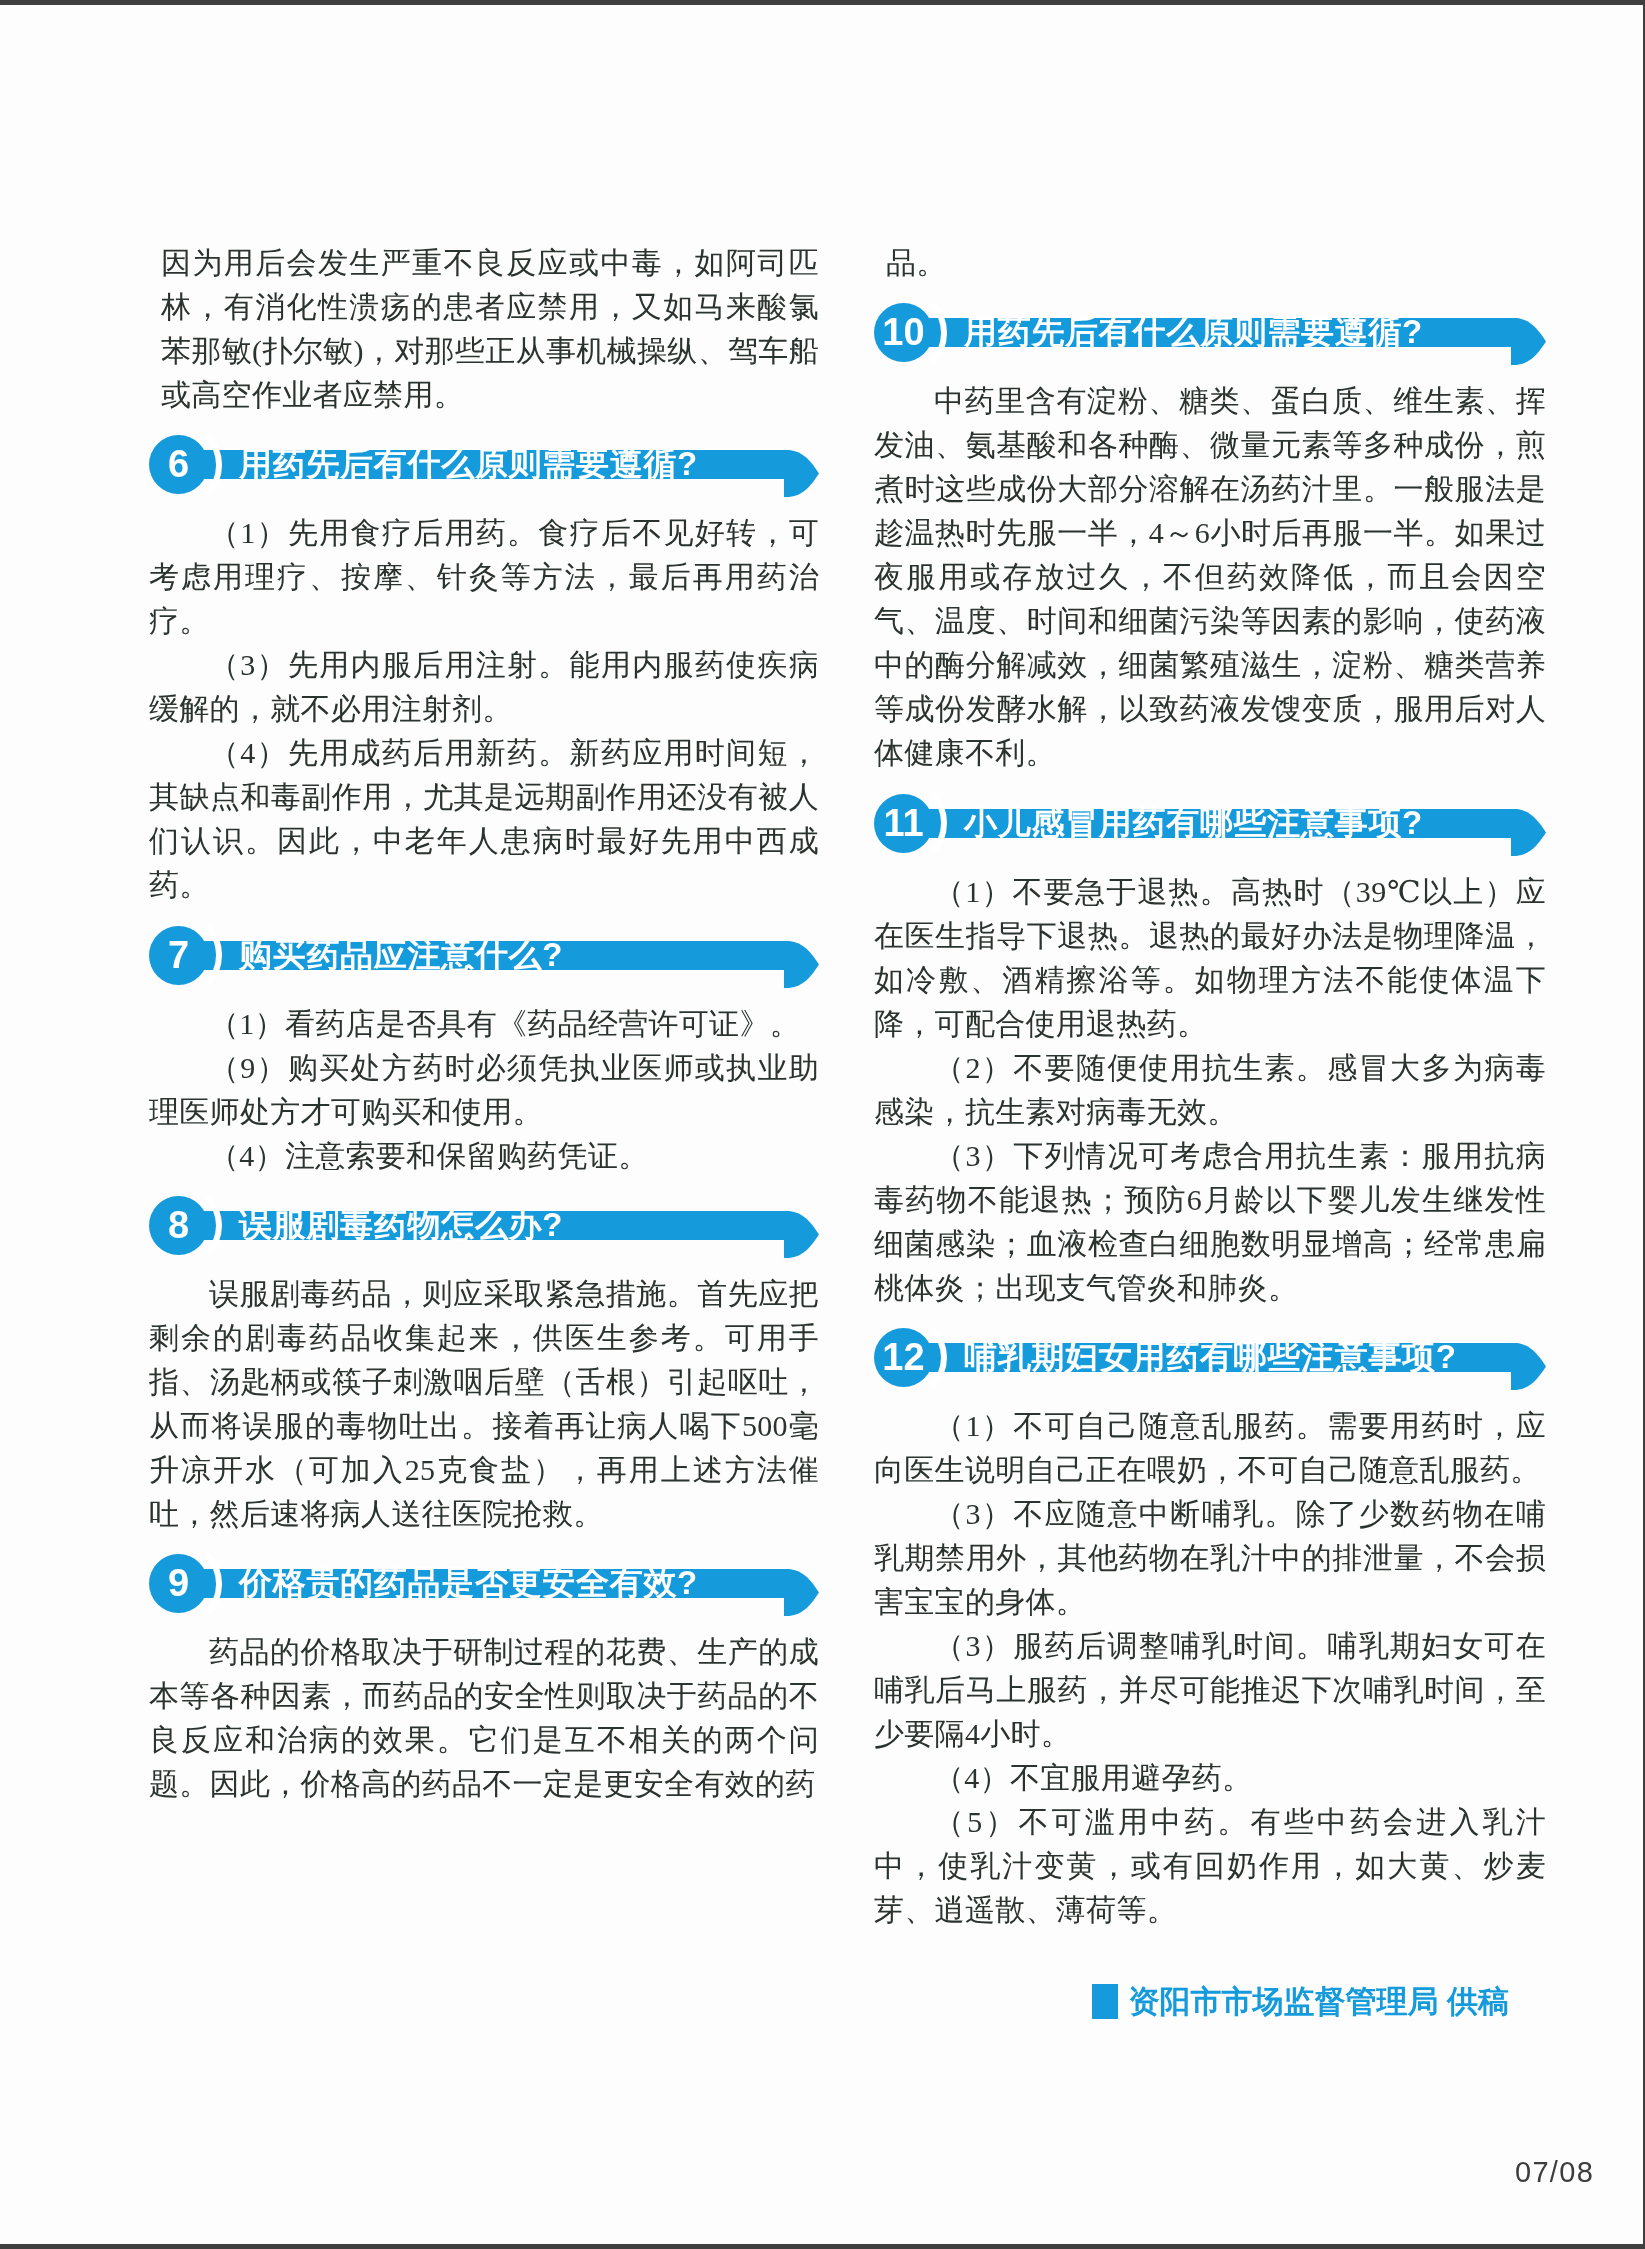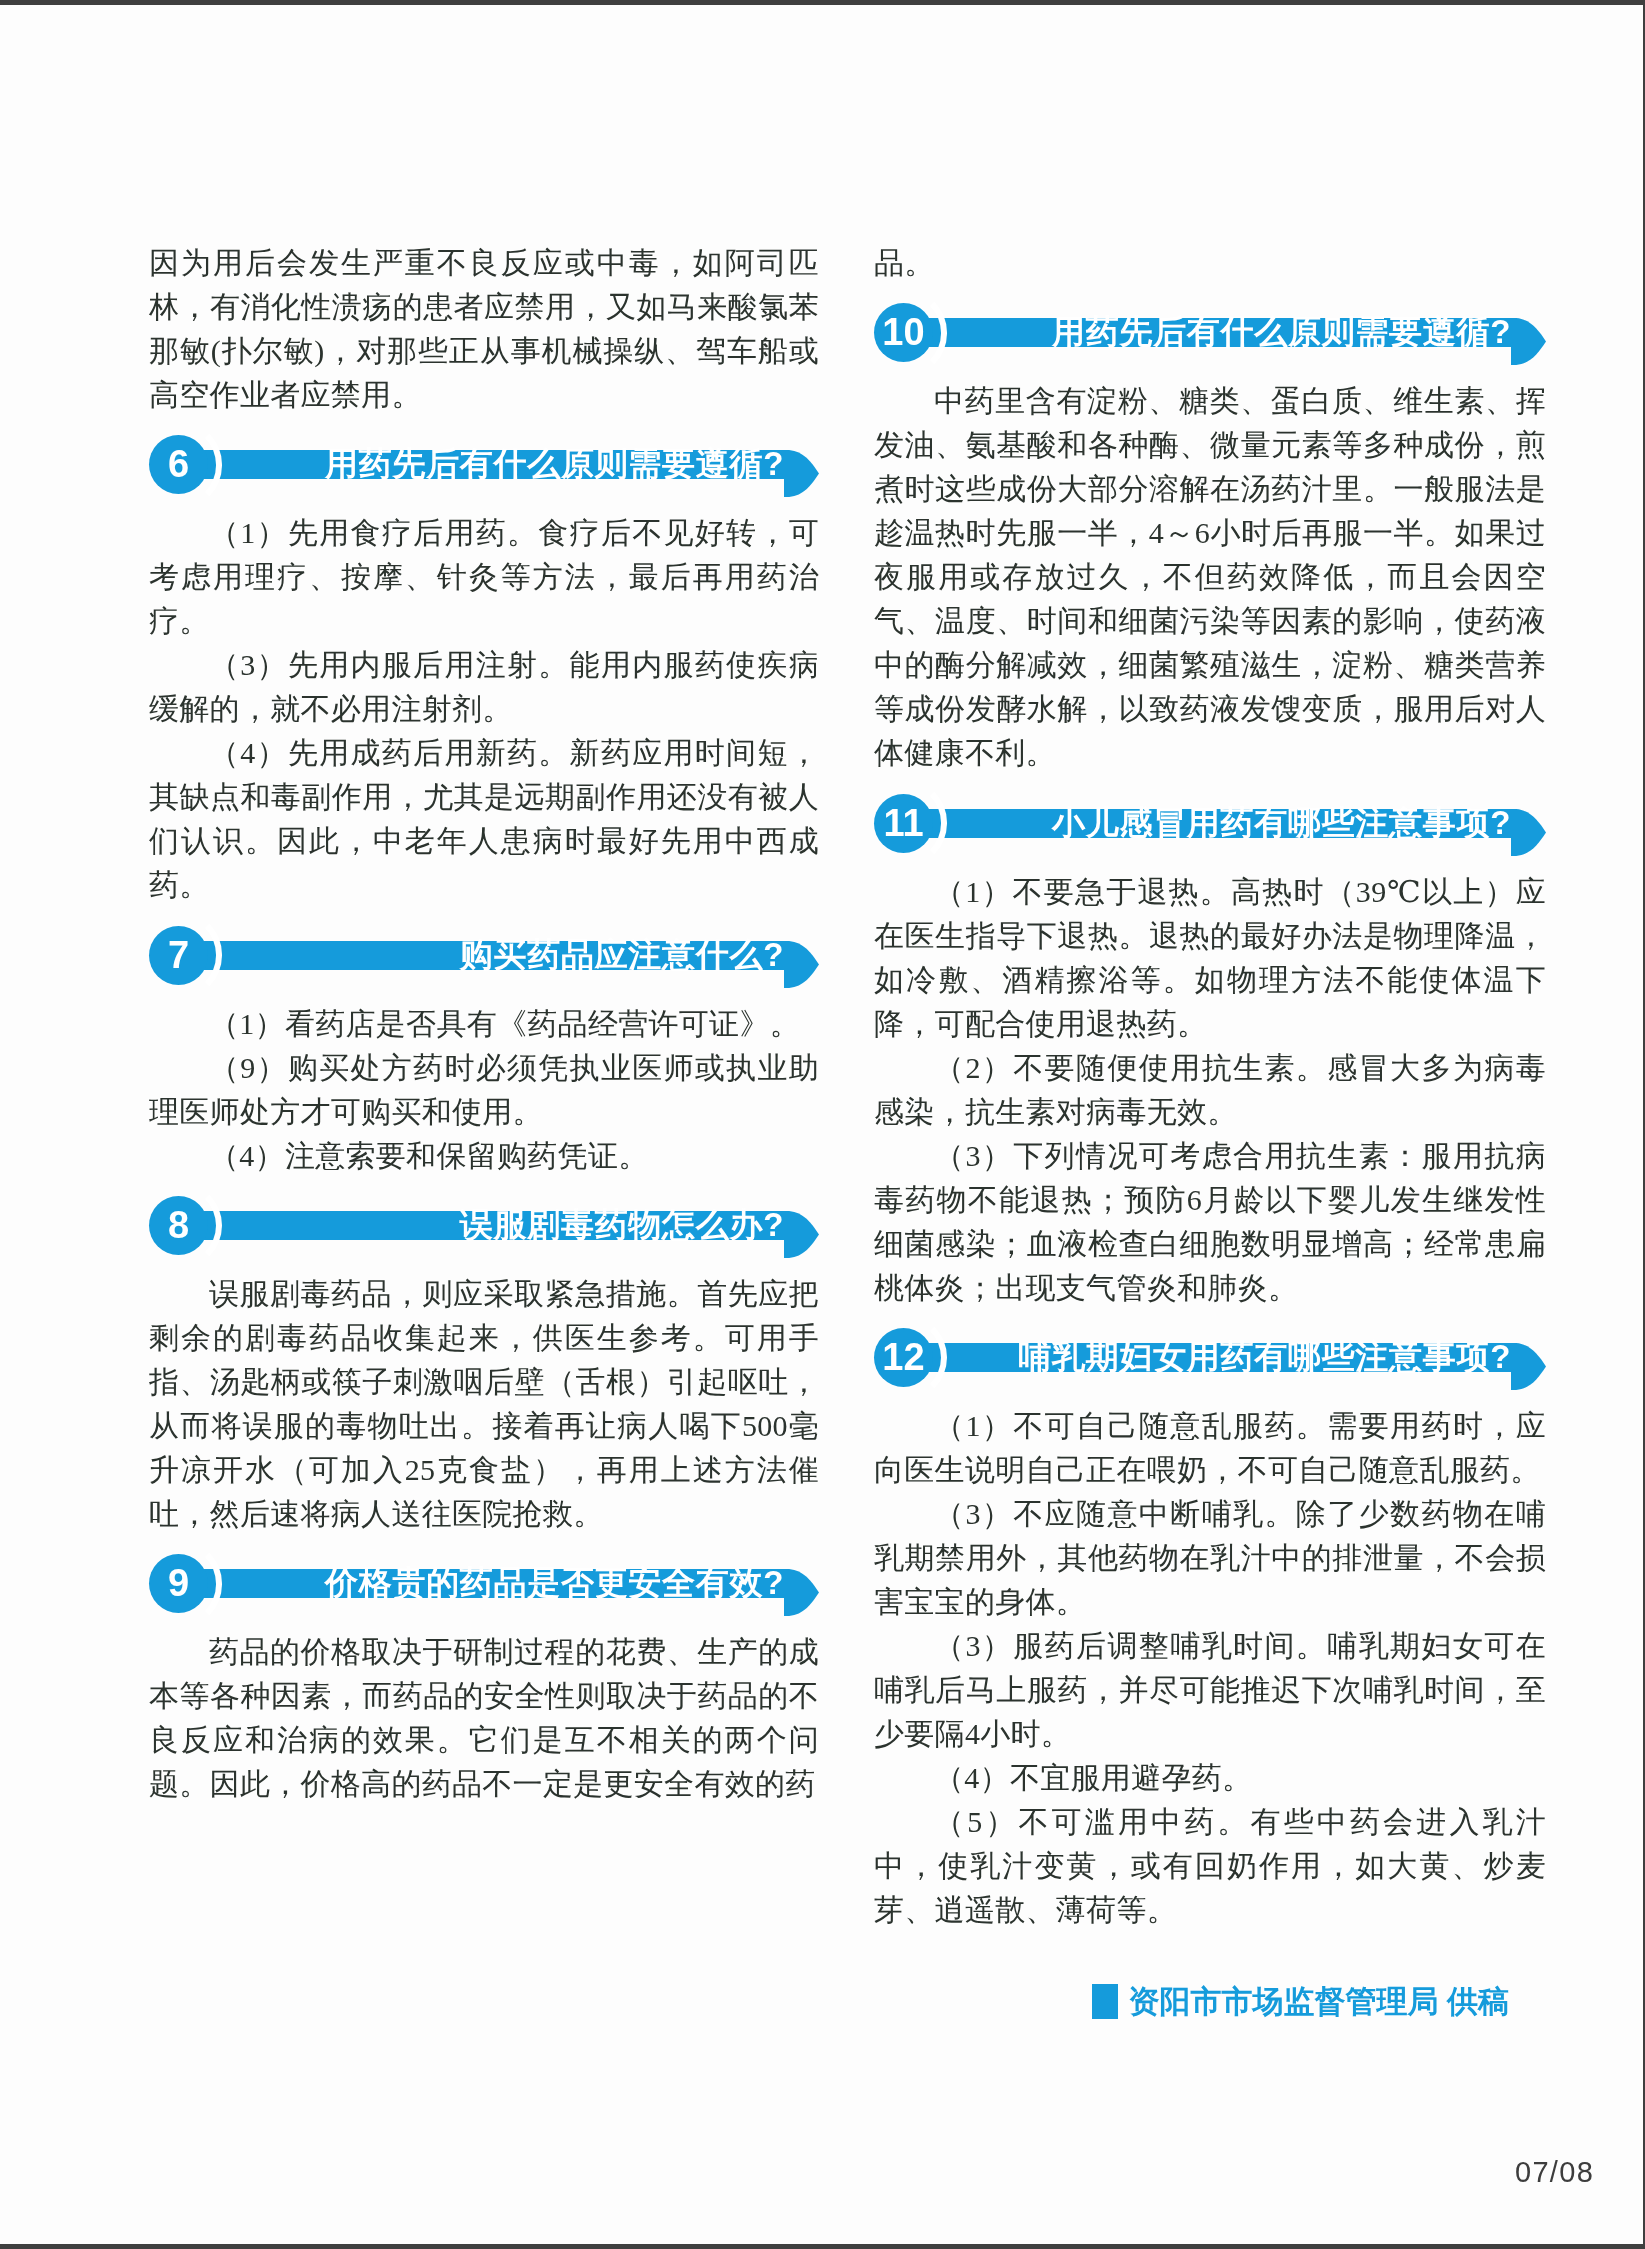--- a/index.html
+++ b/index.html
@@ -22,21 +22,21 @@
   p.body{
     margin:0;
     font-size:30px;
     line-height:44px;
     color:var(--body_text);
     text-align:justify;
     text-justify:inter-ideograph;
     text-indent:2em;
     letter-spacing:0.3px;
   }
-  p.body.noindent{text-indent:0;}
+  p.body.noindent{text-indent:0;margin-left:12px;}
 
   
   .qheader{
     display:flex;
     align-items:center;
     height:59px;
     margin:18.3px 0 17px 0;
     padding-right:35px;
     position:relative;
   }
@@ -63,21 +63,20 @@
   }
   .qbar{
     flex:1;
     height:29px;
     background:var(--accent);
     margin-left:-29px;
     padding-left:60px;
     display:flex;
     align-items:center;
     position:relative;
-    justify-content:flex-end;
   }
   .qtitle{
     color:#ffffff;
     font-family:"Liberation Sans","DejaVu Sans",sans-serif;
     font-weight:bold;
     font-size:33px;
     letter-spacing:0.7px;
     white-space:nowrap;
   }
   .qbeak{

